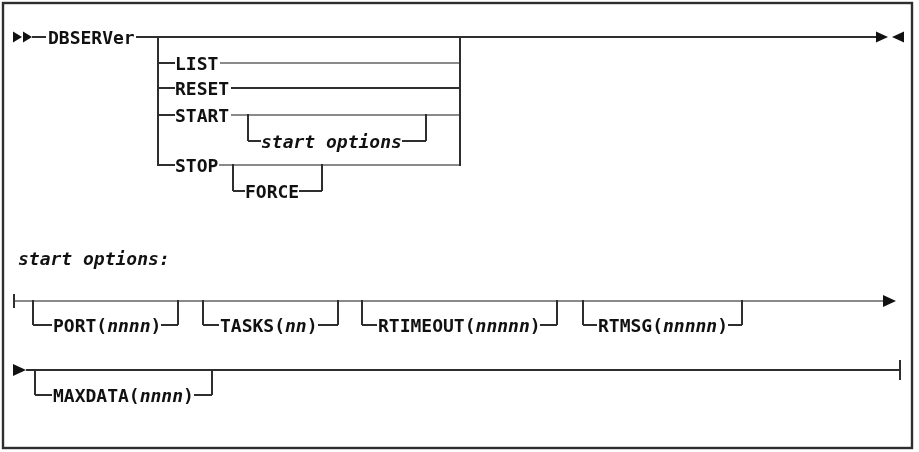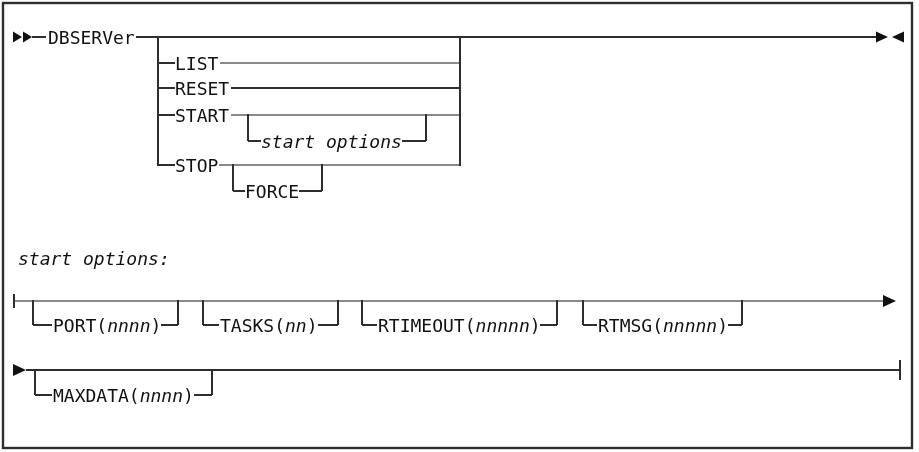--- a/index.html
+++ b/index.html
@@ -12,20 +12,21 @@
     margin: 0;
     padding: 0;
     background: var(--background);
   }
   .stage {
     width: 902px;
     height: 452px;
     position: relative;
     background: var(--background);
     font-family: "DejaVu Sans Mono", "Liberation Mono", monospace;
+    font-weight: bold;
   }
   svg { display: block; }
   .rail-line {
     stroke: var(--rail);
     stroke-width: 2;
     fill: none;
     shape-rendering: crispEdges;
   }
   .ink-line {
     stroke: var(--ink);

